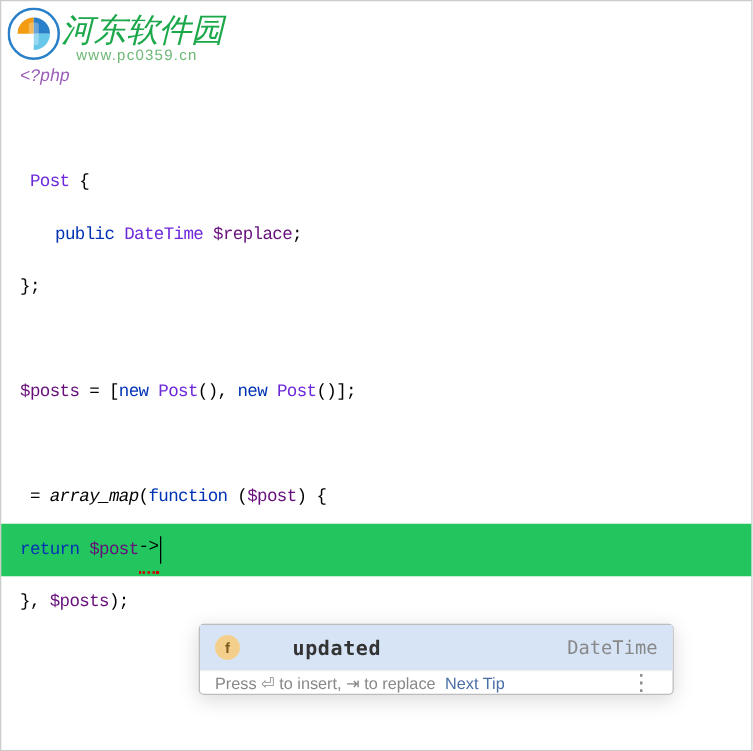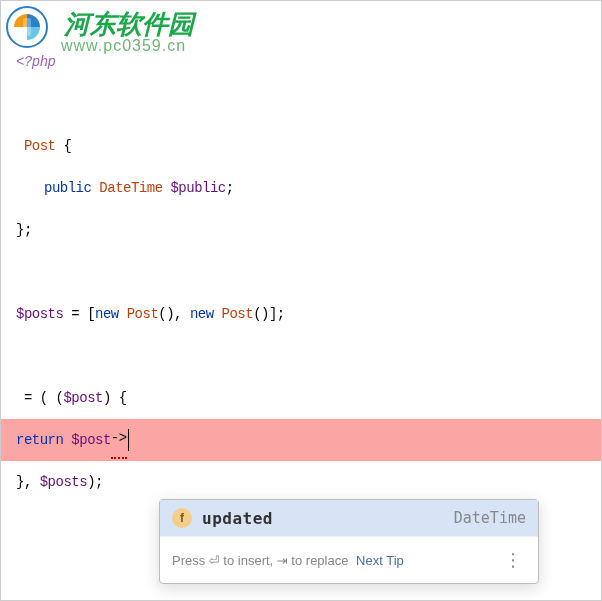--- a/index.html
+++ b/index.html
@@ -18,57 +18,57 @@
       top: 5px;
       left: 5px;
       width: 42px;
       height: 42px;
       z-index: 100;
     }
     .watermark-logo svg { width: 100%; height: 100%; }
     .watermark-title {
       position: absolute;
       top: 6px;
-      left: 63px;
+      left: 48px;
       font-family: 'SimHei', 'Microsoft YaHei', sans-serif;
       font-size: 26px;
-      font-weight: bold;
+      font-weight: normal;
       color: #1ba84a;
       font-style: italic;
       z-index: 100;
     }
     .watermark-url {
       position: absolute;
       top: 36px;
       left: 60px;
       font-family: Arial, sans-serif;
-      font-size: 16px;
+      font-size: 12px;
       color: #6eb876;
       letter-spacing: 1px;
       z-index: 100;
     }
     .editor {
       padding: 40px 15px 15px 15px;
       line-height: 2.5;
       font-size: 14px;
       font-stretch: condensed;
       letter-spacing: -0.5px;
     }
     .line { white-space: pre; min-height: 42px; display: flex; align-items: center; position: relative; }
     .indent { padding-left: 28px; text-align: center; }
     .kw-blue { color: #0033b3; }
-    .type-name { color: #c2410c; }
+    .type-name { color: #6d28d9; }
     .var-purple { color: #660e7a; }
     .func-italic { color: #000000; font-style: italic; }
     .text-black { color: #000000; }
     .paren { color: #000000; }
     .punct { color: #000000; }
     .php-tag { color: #9b5eb8; font-style: italic; }
     .highlight-line {
-      background: #fca5a5;
+      background: #22c55e;
       margin-left: -15px;
       margin-right: -15px;
       padding-left: 15px;
     }
     .cursor {
       display: inline-block;
       width: 1px;
       height: 22px;
       background: #000;
       vertical-align: middle;
@@ -110,30 +110,31 @@
       font-weight: bold;
       margin-right: 10px;
     }
     .ac-name {
       font-family: 'Consolas', monospace;
       font-size: 16px;
       font-weight: bold;
       color: #333;
       flex: 1;
       letter-spacing: 0.5px;
+      margin-left: 32px;
     }
     .ac-type {
       font-family: 'Consolas', monospace;
       font-size: 15px;
       color: #888;
     }
     .ac-footer {
       display: flex;
       align-items: center;
-      padding: 14px 12px;
+      padding: 0 12px;
       color: #888;
       font-size: 13px;
       border-top: 1px solid #eee;
     }
     .ac-footer-text { flex: 1; }
     .ac-link { color: #4a6fa5; cursor: pointer; margin-left: 4px; }
     .ac-more {
       color: #888;
       font-size: 18px;
       cursor: pointer;
@@ -156,26 +157,26 @@
     <rect x="17" y="12" width="8" height="18" rx="2" fill="#fff" opacity="0.3"></rect>
   </svg>
 </div>
 <div class="watermark-title">河东软件园</div>
 <div class="watermark-url">www.pc0359.cn</div>
 
 <div class="editor">
   <div class="line"><span class="php-tag">&lt;?php</span></div>
   <div class="line">&nbsp;</div>
   <div class="line"><span class="text-black"> </span><span class="type-name">Post</span><span class="text-black"> </span><span class="punct">{</span></div>
-  <div class="line indent"><span class="kw-blue">public</span><span class="text-black"> </span><span class="type-name">DateTime</span><span class="text-black"> </span><span class="var-purple">$public</span><span class="punct">;</span></div>
+  <div class="line indent"><span class="kw-blue">public</span><span class="text-black"> </span><span class="type-name">DateTime</span><span class="text-black"> </span><span class="var-purple">$replace</span><span class="punct">;</span></div>
   <div class="line"><span class="punct">};</span></div>
   <div class="line">&nbsp;</div>
   <div class="line"><span class="var-purple">$posts</span><span class="text-black"> = </span><span class="punct">[</span><span class="kw-blue">new</span><span class="text-black"> </span><span class="type-name">Post</span><span class="paren">()</span><span class="punct">, </span><span class="kw-blue">new</span><span class="text-black"> </span><span class="type-name">Post</span><span class="paren">()</span><span class="punct">];</span></div>
   <div class="line">&nbsp;</div>
-  <div class="line"><span class="text-black"> = </span><span class="paren">(</span><span class="text-black"> </span><span class="paren">(</span><span class="var-purple">$post</span><span class="paren">)</span><span class="text-black"> </span><span class="punct">{</span></div>
+  <div class="line"><span class="text-black"> = </span><span class="func-italic">array_map</span><span class="paren">(</span><span class="kw-blue">function</span><span class="text-black"> </span><span class="paren">(</span><span class="var-purple">$post</span><span class="paren">)</span><span class="text-black"> </span><span class="punct">{</span></div>
   <div class="line indent highlight-line"><span class="kw-blue">return</span><span class="text-black"> </span><span class="var-purple">$post</span><span class="text-black red-squiggle">-&gt;</span><span class="cursor"></span></div>
   <div class="line"><span class="punct">}, </span><span class="var-purple">$posts</span><span class="paren">);</span></div>
 </div>
 
 <div class="autocomplete">
   <div class="ac-item">
     <span class="ac-icon">f</span>
     <span class="ac-name">updated</span>
     <span class="ac-type">DateTime</span>
   </div>

